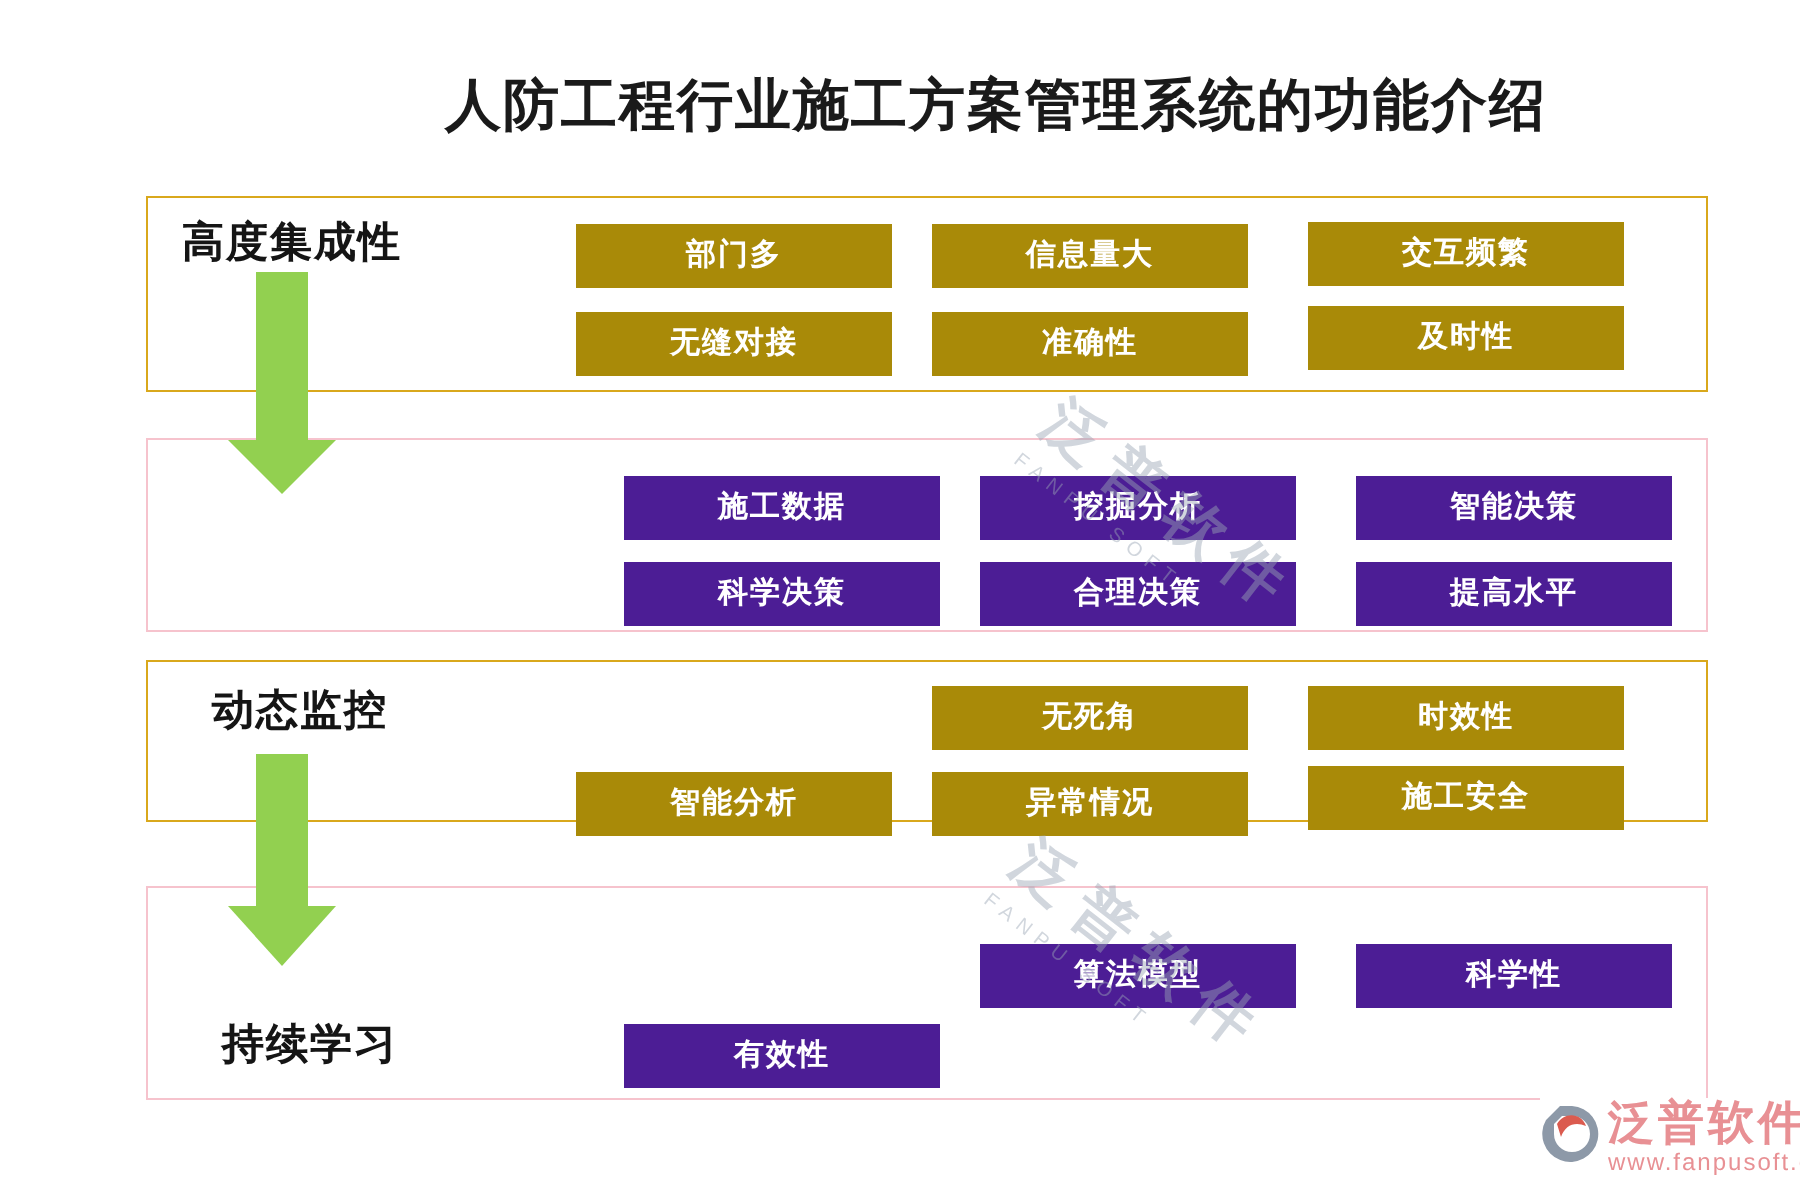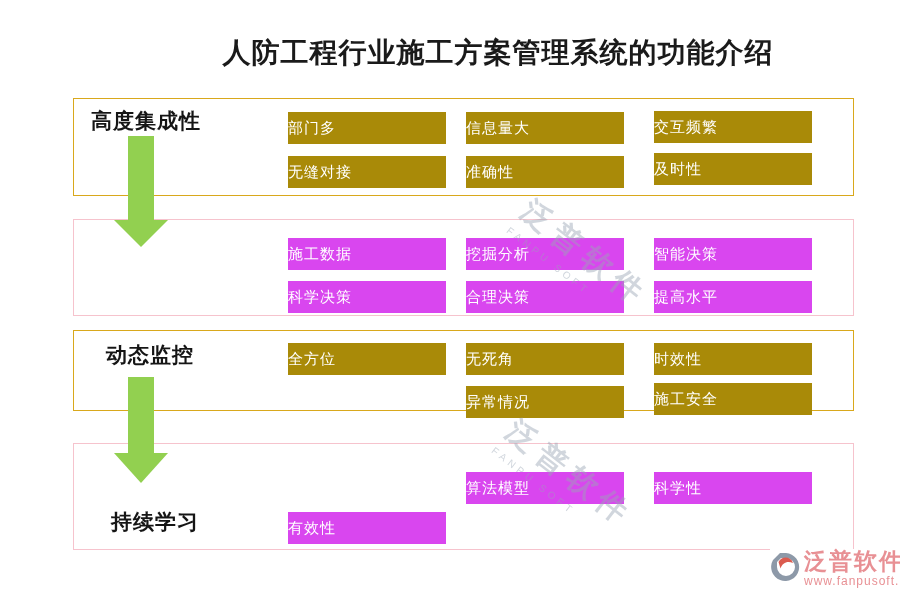--- a/index.html
+++ b/index.html
@@ -12,24 +12,24 @@
          color:#1a1a1a;letter-spacing:1px;}
 
   .panel{position:absolute;left:73px;width:781px;background:#fff;box-sizing:border-box;z-index:1;}
   .panel.gold{border:1px solid #D9A81C;}
   .panel.pink{border:1px solid #F6C3CD;}
 
   .panel-label{position:absolute;left:var(--lx);top:var(--ly);
                font-family:"Liberation Serif",serif;font-weight:bold;font-size:21px;
                color:#151515;letter-spacing:1px;white-space:nowrap;}
 
-  .chip{position:absolute;width:158px;height:32px;line-height:32px;text-align:left;
-        font-weight:normal;font-size:15px;color:#ffffff;letter-spacing:1px;}
+  .chip{position:absolute;width:158px;height:32px;line-height:32px;text-align:center;
+        font-weight:bold;font-size:15px;color:#ffffff;letter-spacing:1px;}
   .chip.gold{background:#A98A08;}
-  .chip.blue{background:#d946ef;}
+  .chip.blue{background:#4c1d95;margin-left:24px;}
   .c0{left:214px}.c1{left:392px}.c2{left:580px}
   .r0{top:var(--r0)}.r1{top:var(--r1)}
 
   .arrow{position:absolute;width:54px;z-index:3;}
   .arrow .shaft{width:26px;margin:0 auto;background:#92D050;}
   .arrow .head{width:0;height:0;border-left:27px solid transparent;
                border-right:27px solid transparent;}
   .arrow1{left:114px;top:136px;}
   .arrow1 .shaft{height:84px;}
   .arrow1 .head{border-top:27px solid #92D050;}
@@ -71,23 +71,23 @@
     <div class="chip blue c0 r0">施工数据</div>
     <div class="chip blue c1 r0">挖掘分析</div>
     <div class="chip blue c2 r0">智能决策</div>
     <div class="chip blue c0 r1">科学决策</div>
     <div class="chip blue c1 r1">合理决策</div>
     <div class="chip blue c2 r1">提高水平</div>
   </section>
 
   <section class="panel gold" style="top:330px;height:81px;--lx:32px;--ly:10px;--r0:12px;--r1:55px">
     <div class="panel-label">动态监控</div>
-    <div class="chip gold c0 r0">全方位</div>
     <div class="chip gold c1 r0">无死角</div>
     <div class="chip gold c2 r0">时效性</div>
+    <div class="chip gold c0 r1">智能分析</div>
     <div class="chip gold c1 r1">异常情况</div>
     <div class="chip gold c2 r1" style="top:52px">施工安全</div>
   </section>
 
   <section class="panel pink" style="top:443px;height:107px;--lx:37px;--ly:64px;--r0:28px;--r1:68px">
     <div class="panel-label">持续学习</div>
     <div class="chip blue c1 r0">算法模型</div>
     <div class="chip blue c2 r0">科学性</div>
     <div class="chip blue c0 r1">有效性</div>
   </section>

